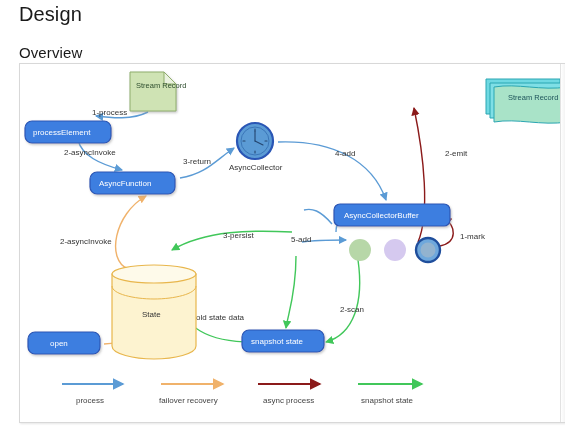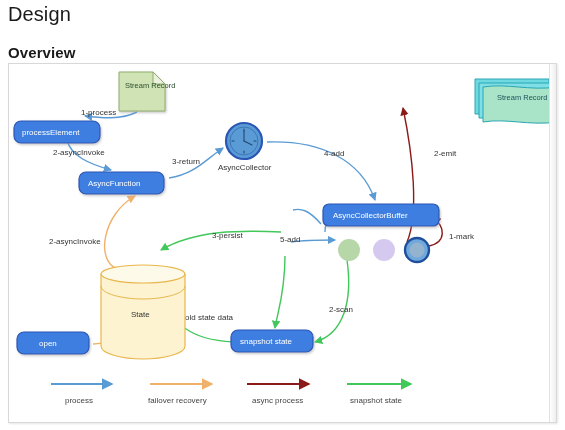--- a/index.html
+++ b/index.html
@@ -1,28 +1,28 @@
 <!DOCTYPE html>
 <html><head>
 <meta charset="utf-8">
 <style>
   html,body{margin:0;padding:0;}
   body{
     width:565px;height:430px;background:#ffffff;
     font-family:"Liberation Sans", sans-serif;
     color:#202124;overflow:hidden;
   }
-  .page{position:relative;width:459px;height:430px;}
+  .page{position:relative;width:459px;height:430px;margin-left:11px;}
   .h1{
     position:absolute;left:8px;top:3px;
     font-size:20px;font-weight:400;color:#1a1a1a;letter-spacing:.1px;
   }
   .h2{
     position:absolute;left:8px;top:44px;
-    font-size:15px;font-weight:700;color:#1a1a1a;letter-spacing:.1px;
+    font-size:15px;font-weight:400;color:#1a1a1a;letter-spacing:.1px;
   }
   .canvas-wrap{
     position:absolute;left:8px;top:63px;
     width:549px;height:360px;
     background:#ffffff;
     border:1px solid #d8d8d8;
     box-shadow:1px 1px 2px rgba(0,0,0,.10);
     box-sizing:border-box;
     overflow:hidden;
   }

